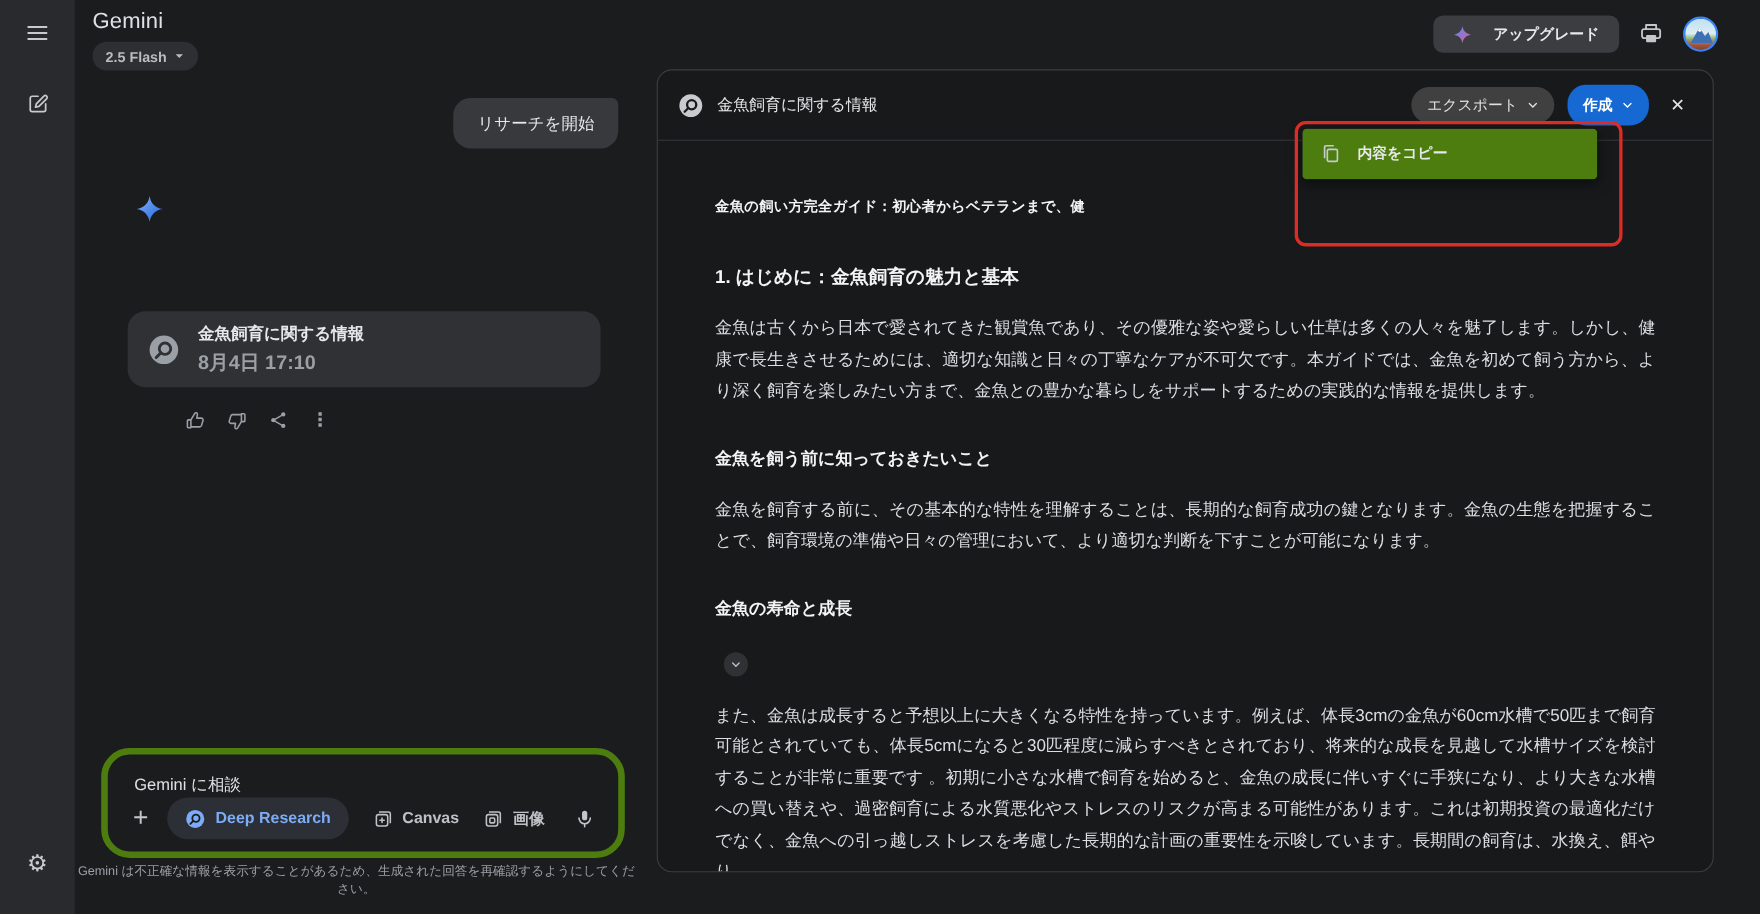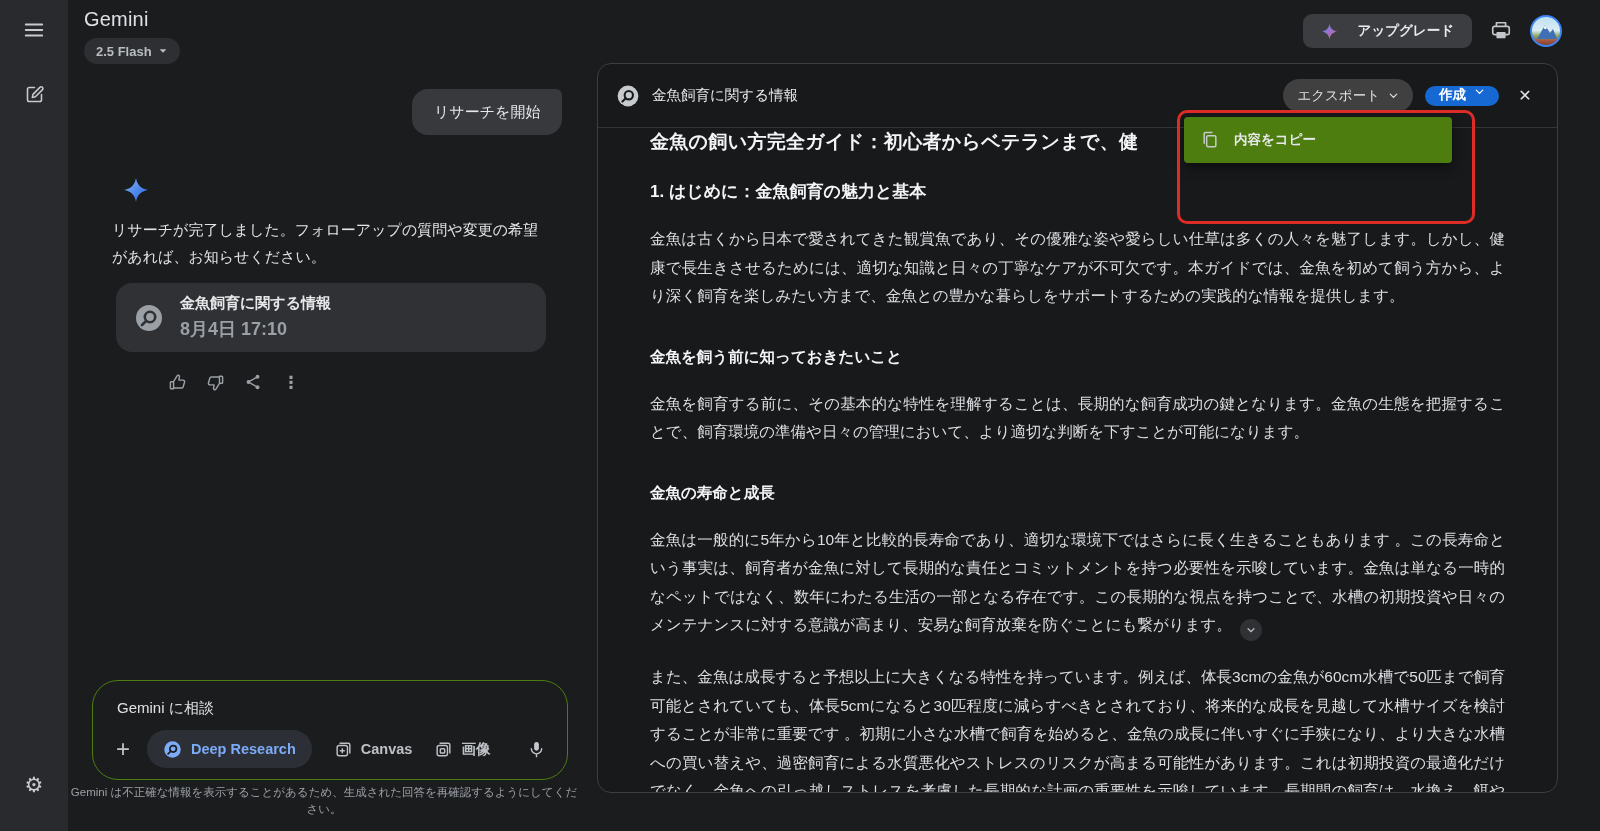--- a/index.html
+++ b/index.html
@@ -36,45 +36,45 @@
   .assistant-text { position:absolute; left:112px; top:216px; width:436px; font-size:15px; line-height:27px; color:#e2e4e7; }
   .research-card { position:absolute; left:116px; top:283px; width:430px; height:69px; background:#303134; border-radius:16px;
     display:flex; align-items:center; padding:0 18px; gap:16px; cursor:pointer; }
   .research-card .dr-logo { flex:0 0 auto; }
   .research-card .t { font-size:15px; font-weight:bold; color:#e6e8ea; }
   .research-card .ts { font-size:18px; font-weight:bold; color:#9aa0a6; margin-top:4px; }
   .msg-actions { position:absolute; left:166px; top:371px; display:flex; gap:16px; color:#9aa0a6; }
   .msg-actions .a { width:22px; height:22px; display:flex; align-items:center; justify-content:center; cursor:pointer; }
 
   
-  .composer { position:absolute; left:92px; top:680px; width:476px; height:100px; border:1px solid #4d7c0f; border-radius:26px; }
+  .composer { position:absolute; left:92px; top:680px; width:476px; height:100px; border:6px solid #4d7c0f; border-radius:26px; }
   .composer .ph { position:absolute; left:24px; top:18px; font-size:15px; color:#dfe1e4; }
   .composer .row { position:absolute; left:14px; right:14px; bottom:10px; height:40px; display:flex; align-items:center; }
   .plus-btn { width:32px; height:32px; display:flex; align-items:center; justify-content:center; color:#c3c7cb; font-size:24px; cursor:pointer; }
   .dr-chip { margin-left:8px; height:38px; padding:0 16px; display:flex; align-items:center; gap:9px; background:#2c3036;
     border-radius:20px; font-size:14.5px; font-weight:bold; color:#7cabf8; cursor:pointer; }
   .tool { margin-left:22px; display:flex; align-items:center; gap:8px; font-size:14.5px; font-weight:bold; color:#bdc1c6; cursor:pointer;justify-content:center; }
   .mic { margin-left:auto; width:34px; height:34px; display:flex; align-items:center; justify-content:center; color:#c3c7cb; cursor:pointer; }
   .disclaimer { position:absolute; left:68px; top:784px; width:512px; text-align:center; font-size:11.5px; line-height:17px; color:#9aa0a6; }
 
   
   .panel { position:absolute; left:597px; top:63px; width:961px; height:730px; background:#18191b;
     border:1px solid #3c3e41; border-radius:14px; overflow:hidden; }
   .panel-header { height:64px; display:flex; align-items:center; padding:0 18px; border-bottom:1px solid #333537; }
   .panel-title { margin-left:12px; font-size:14.5px; color:#e6e8ea; }
   .panel-controls { margin-left:auto; display:flex; align-items:center; gap:12px; }
   .export-btn { height:33px; padding:0 14px; display:flex; align-items:center; gap:8px; background:#404040; border-radius:17px;
     font-size:13.5px; color:#dfe1e4; cursor:pointer; }
-  .create-btn { height:20px; padding:0 14px; display:flex; gap:8px; background:#1668d2; border-radius:17px;
+  .create-btn { height:37px; padding:0 14px; display:flex; align-items:center; gap:8px; background:#1668d2; border-radius:17px;
     font-size:13.5px; font-weight:bold; color:#fff; cursor:pointer; }
   .close-btn { width:28px; height:28px; display:flex; align-items:center; justify-content:center; color:#e3e3e6; font-size:16px; cursor:pointer; }
 
   .doc-body { padding:0 52px; height:665px; overflow:hidden; color:#dcdee1; }
-  .doc-body h1 { font-size:19px; line-height:28px; color:#f3f4f6; letter-spacing:.3px; white-space:nowrap; overflow:hidden; }
-  .doc-body h2 { margin-top:24px; font-size:17px; color:#f3f4f6; }
+  .doc-body h1 { margin-top:46px; font-size:13px; line-height:28px; color:#f3f4f6; letter-spacing:.3px; white-space:nowrap; overflow:hidden; }
+  .doc-body h2 { margin-top:38px; font-size:17px; color:#f3f4f6; }
   .doc-body h3 { margin-top:36px; font-size:15.5px; color:#f3f4f6; }
   .doc-body p  { margin-top:22px; font-size:15.5px; line-height:28.5px; text-align:justify; }
   .expand-btn { display:inline-flex; width:22px; height:22px; margin-left:8px; vertical-align:-5px; align-items:center; justify-content:center;
     background:#303134; border-radius:50%; color:#bdc1c6; cursor:pointer; }
 
   
   .menu { position:absolute; left:1184px; top:117px; width:268px; background:#2b2c2e; border-radius:4px;
     box-shadow:0 4px 12px rgba(0,0,0,.5); overflow:hidden; z-index:5; }
   .menu-item { display:flex; align-items:flex-start; gap:14px; padding:13px 16px; font-size:13.5px; font-weight:bold;
     line-height:19px; color:#e6e8ea; cursor:pointer; }
@@ -148,21 +148,20 @@
       <defs>
           <linearGradient id="g2" x1="0" y1="0" x2="1" y2="1">
             <stop offset="0" stop-color="#87b0f7"></stop>
             <stop offset="1" stop-color="#1f66e0"></stop>
           </linearGradient>
         </defs>
       <path fill="url(#g2)" d="M12 1c.9 6 4.5 10 11 11-6.5 1-10.1 5-11 11-.9-6-4.5-10-11-11C7.5 11 11.1 7 12 1z"></path>
     </svg>
   </div>
 
-  <div class="assistant-text">リサーチが完了しました。フォローアップの質問や変更の希望があれば、お知らせください。</div>
 
   <div class="research-card">
     <span class="dr-logo">
       <svg width="30" height="30" viewBox="0 0 30 30">
           <circle cx="15" cy="15" r="13" fill="#9aa0a6"></circle>
           <circle cx="16" cy="14" r="5.2" fill="none" stroke="#303134" stroke-width="2.6"></circle>
           <path d="M12.2 17.8 8 22" stroke="#303134" stroke-width="2.6" stroke-linecap="round"></path>
         </svg>
     </span>
     <div>
@@ -257,21 +256,21 @@
       </div>
     </div>
 
     <div class="doc-body">
       <h1>金魚の飼い方完全ガイド：初心者からベテランまで、健</h1>
       <h2>1. はじめに：金魚飼育の魅力と基本</h2>
       <p>金魚は古くから日本で愛されてきた観賞魚であり、その優雅な姿や愛らしい仕草は多くの人々を魅了します。しかし、健康で長生きさせるためには、適切な知識と日々の丁寧なケアが不可欠です。本ガイドでは、金魚を初めて飼う方から、より深く飼育を楽しみたい方まで、金魚との豊かな暮らしをサポートするための実践的な情報を提供します。</p>
       <h3>金魚を飼う前に知っておきたいこと</h3>
       <p>金魚を飼育する前に、その基本的な特性を理解することは、長期的な飼育成功の鍵となります。金魚の生態を把握することで、飼育環境の準備や日々の管理において、より適切な判断を下すことが可能になります。</p>
       <h3>金魚の寿命と成長</h3>
-      <p><span>金魚は一般的に5年から10年と比較的長寿命であり、適切な環境下ではさらに長く生きることもあります 。この長寿命という事実は、飼育者が金魚に対して長期的な責任とコミットメントを持つ必要性を示唆しています。金魚は単なる一時的なペットではなく、数年にわたる生活の一部となる存在です。この長期的な視点を持つことで、水槽の初期投資や日々のメンテナンスに対する意識が高まり、安易な飼育放棄を防ぐことにも繋がります。</span><span class="expand-btn">
+      <p><span class="expand-btn">
             <svg width="10" height="10" viewBox="0 0 24 24" fill="none" stroke="currentColor" stroke-width="3" stroke-linecap="round">
               <path d="m5 9 7 7 7-7"></path>
             </svg>
           </span></p>
       <p>また、金魚は成長すると予想以上に大きくなる特性を持っています。例えば、体長3cmの金魚が60cm水槽で50匹まで飼育可能とされていても、体長5cmになると30匹程度に減らすべきとされており、将来的な成長を見越して水槽サイズを検討することが非常に重要です 。初期に小さな水槽で飼育を始めると、金魚の成長に伴いすぐに手狭になり、より大きな水槽への買い替えや、過密飼育による水質悪化やストレスのリスクが高まる可能性があります。これは初期投資の最適化だけでなく、金魚への引っ越しストレスを考慮した長期的な計画の重要性を示唆しています。長期間の飼育は、水換え、餌やり、</p>
     </div>
   </div>
 
   <div class="menu">
     <div class="menu-item hl">

